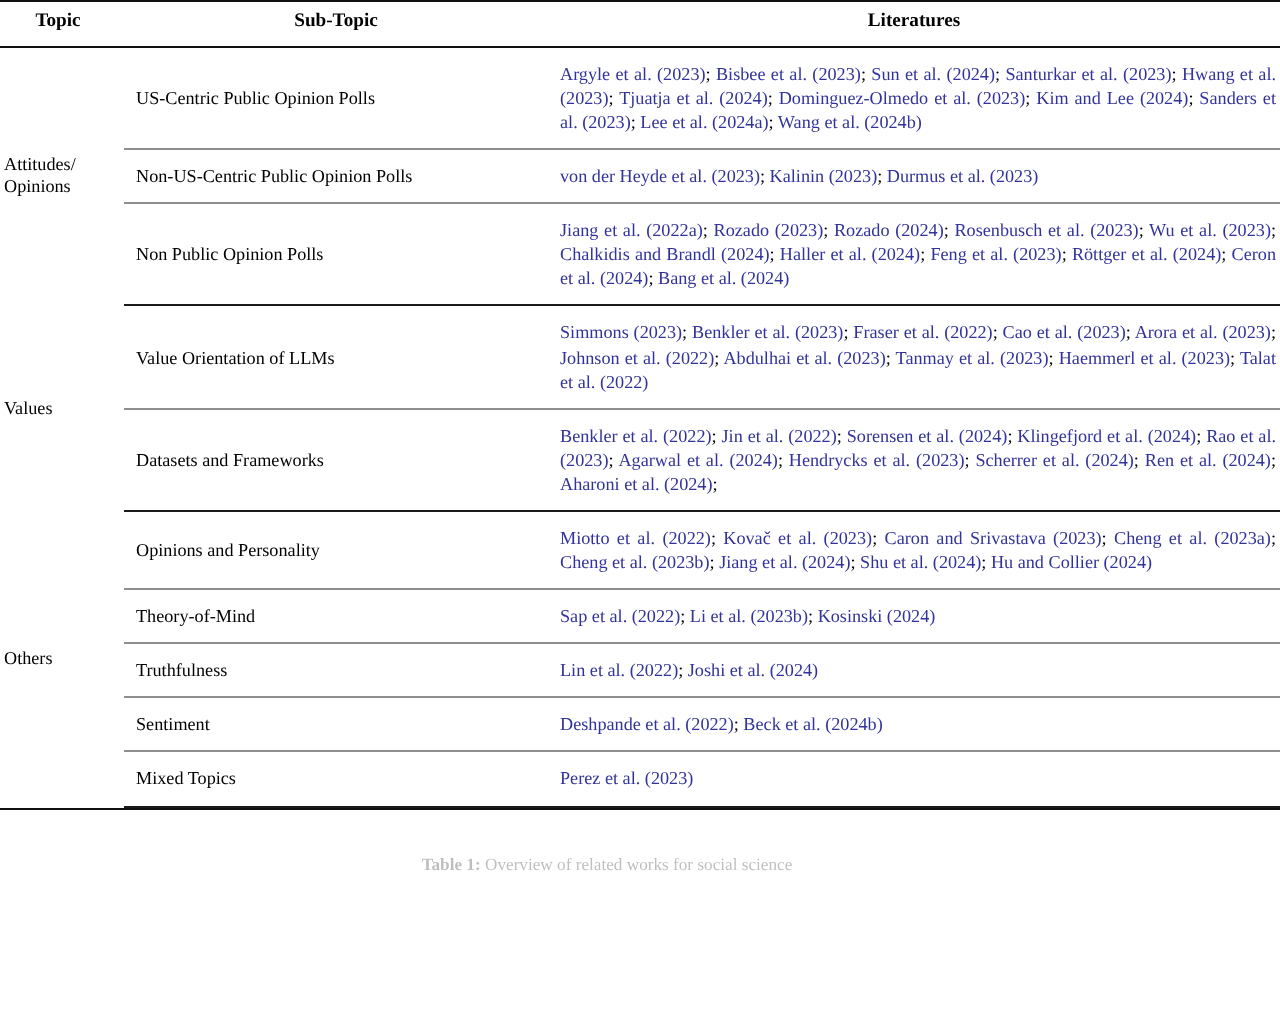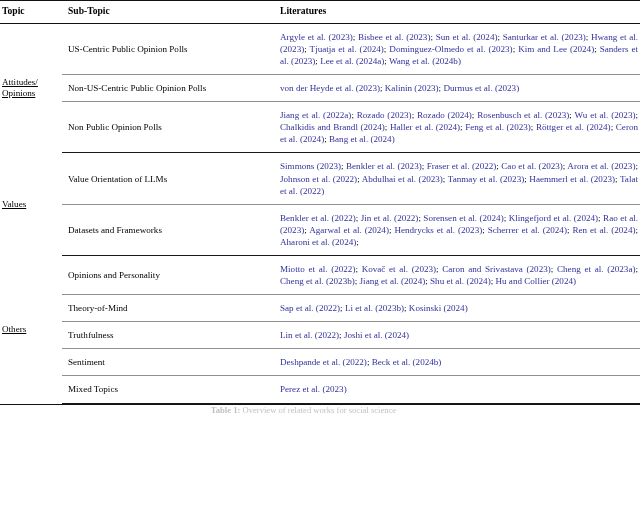--- a/index.html
+++ b/index.html
@@ -31,21 +31,21 @@
   col.c-subtopic { width: 212px; }
   col.c-lit      { width: 366px; }
 
   
   .rule-top td {
     padding: 0;
     height: 0;
     border-top: 1.6px solid #111111;
   }
   thead th {
-    text-align: left;
+    text-align: center;
     font-weight: bold;
     font-size: 9.6px;
     padding: 4px 6px 5px 2px;
     vertical-align: bottom;
     border-bottom: 1.2px solid #111111;
   }
   thead th.th-sub { padding-left: 6px; margin-top: 23px; }
   thead th.th-lit { padding-left: 6px; }
 
   tbody td {
@@ -77,38 +77,38 @@
 
   
   tr.section-end > td {
     border-bottom: 1.1px solid #1a1a1a;
   }
   
   tr.row-sep > td.sub-cell,
   tr.row-sep > td.lit-cell {
     border-bottom: 0.9px solid #8f8f8f;
   }
-  tr.row-sep > td.topic-cell { border-bottom: none; text-decoration: underline; }
+  tr.row-sep > td.topic-cell { border-bottom: none; }
 
   .bottom-rule {
     width: 640px;
     height: 0;
     border-top: 1.6px solid #111111;
     margin: 0;
   }
 
   .cite { color: #32329b; }
   .sep  { color: #000000; }
 
   .caption {
     width: 607px;
     text-align: center;
     font-size: 8.6px;
     color: #2b2b2b;
-    padding-top: 0;
+    padding-top: 22px;
     opacity: 0.30;
   }
   .caption b { font-weight: bold; }
 </style>
 </head>
 <body>
 
 <div class="page">
 
   <table class="lit-table">

